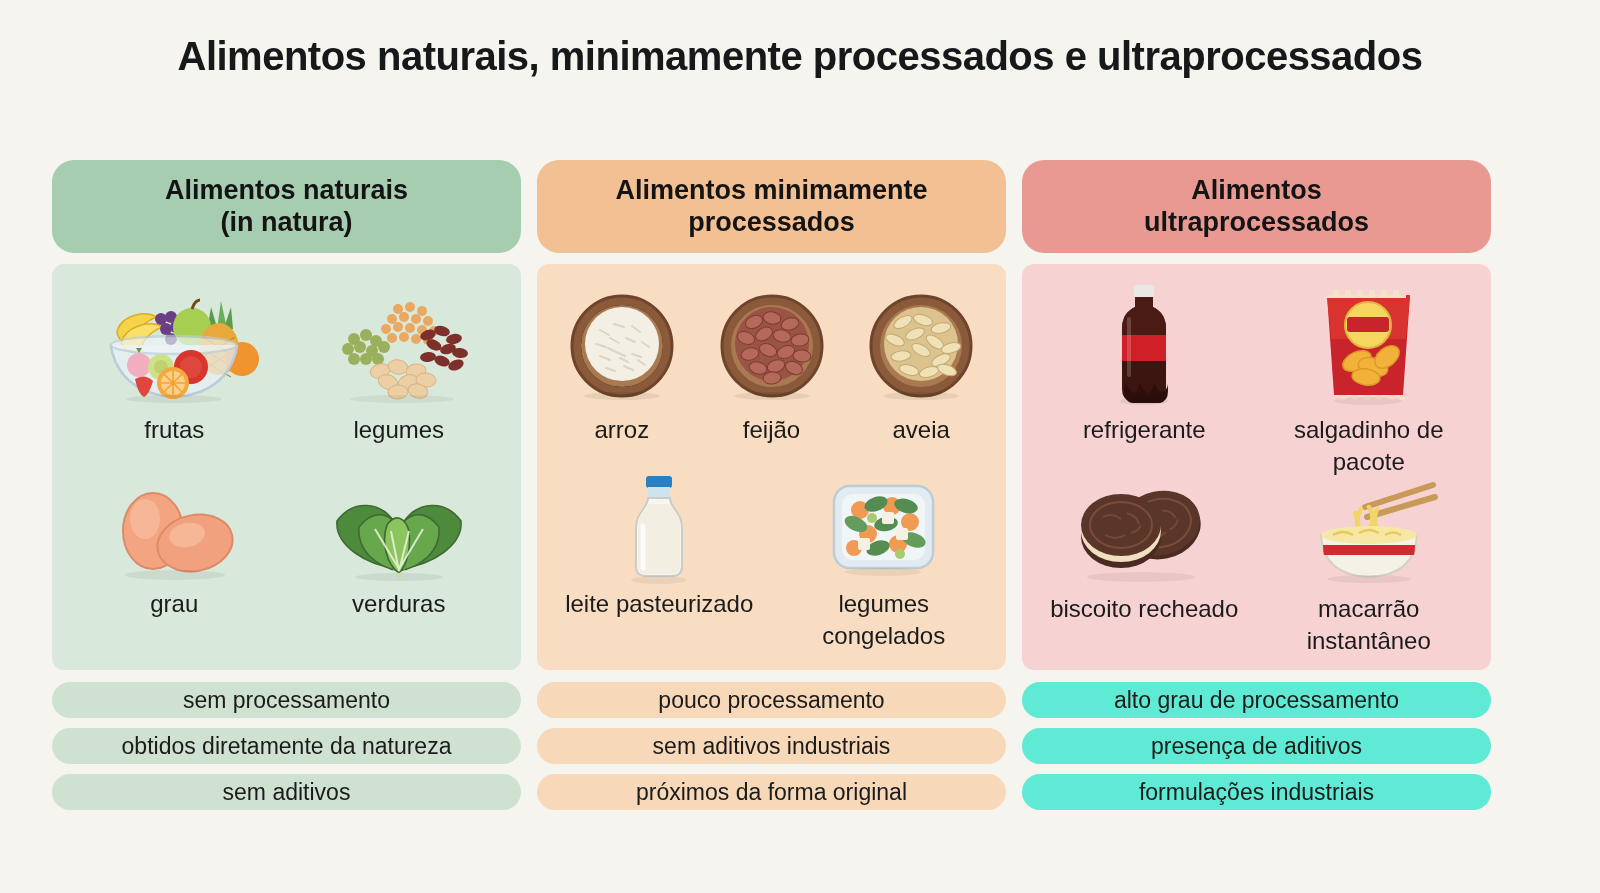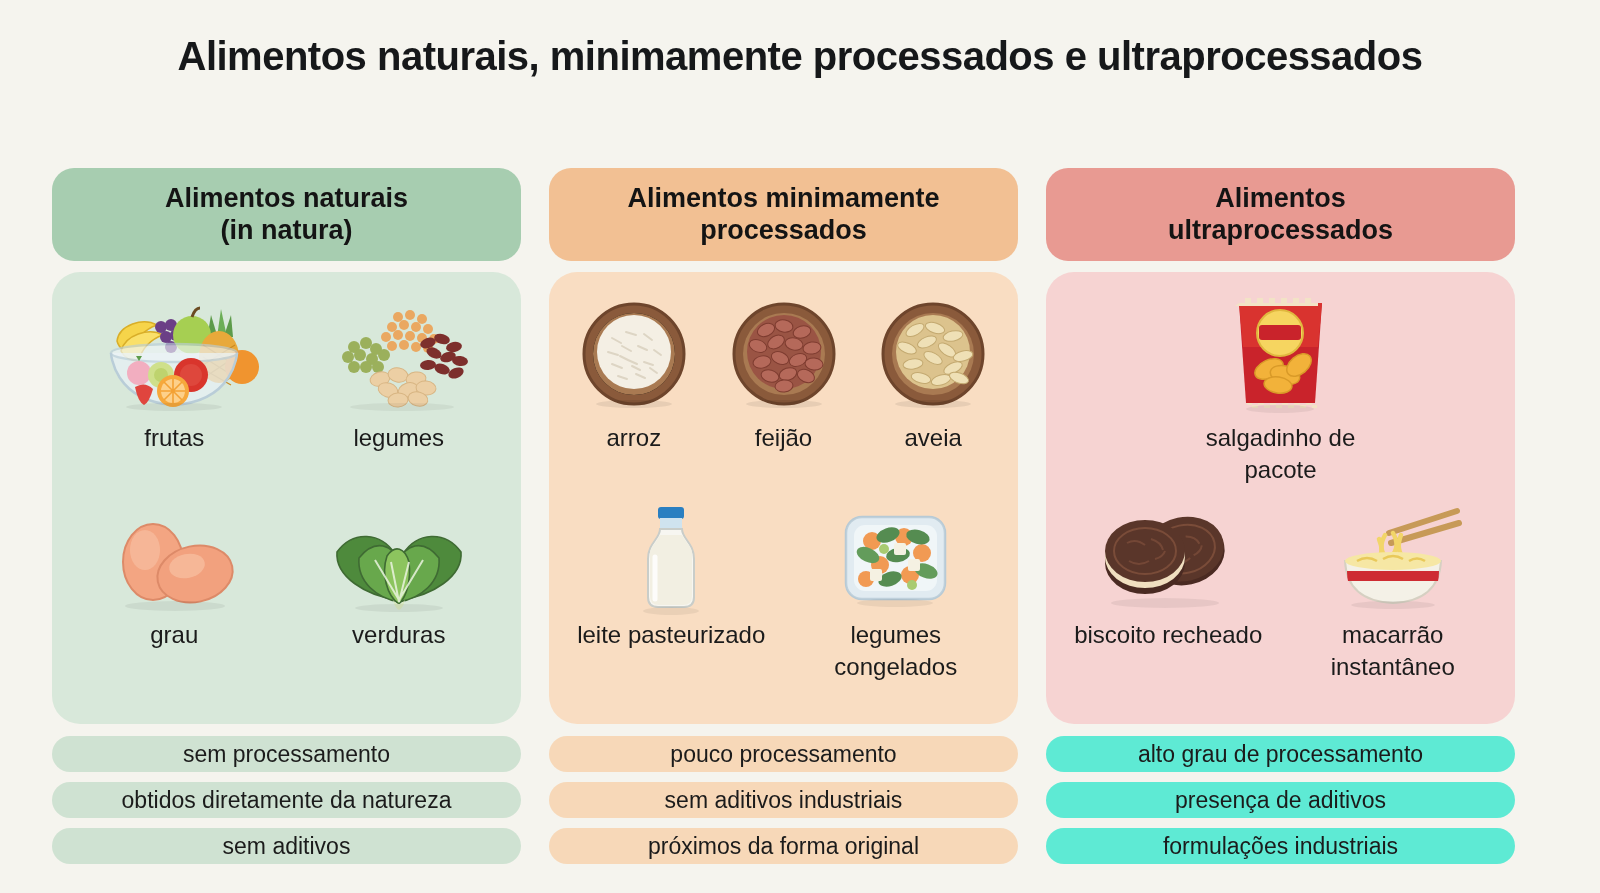--- a/index.html
+++ b/index.html
@@ -42,24 +42,24 @@
     font-size: 26px;
     font-weight: 400;
     color: #303335;
     line-height: 1.2;
   }
 
   
   .columns {
     position: absolute;
     left: 52px;
-    top: 168px;
+    top: 160px;
     width: 1464px;
     display: flex;
-    gap: 28px;
+    gap: 16px;
   }
   .column {
     width: 469px;
     display: flex;
     flex-direction: column;
   }
 
   .col-header {
     border-radius: 22px;
     height: 93px;
@@ -69,22 +69,22 @@
     text-align: center;
     font-size: 27px;
     font-weight: 700;
     line-height: 1.18;
     color: #141414;
     padding: 0 14px;
   }
 
   .col-body {
     margin-top: 11px;
-    border-radius: 28px;
-    height: 452px;
+    border-radius: 12px;
+    height: 406px;
     position: relative;
     padding: 18px 10px 8px;
     display: flex;
     flex-direction: column;
     justify-content: flex-start;
   }
 
   .item-row {
     display: flex;
     justify-content: space-around;
@@ -491,20 +491,34 @@
       <div class="col-header">
         <span>
           <span>Alimentos</span><br>
           <span>ultraprocessados</span>
         </span>
       </div>
 
       <div class="col-body">
 
         <div class="item-row two">
+          <div class="item">
+            <div class="art">
+              <svg width="80" height="126" viewBox="0 0 80 126">
+                <rect x="30" y="2" width="20" height="12" rx="2" fill="#e8e8e6"></rect>
+                <path d="M31 14 l0 10 q-13 6 -13 22 l0 60 q0 10 8 12 l28 0 q8 -2 8 -12 l0 -60 q0 -16 -13 -22 l0 -10 Z" fill="#3c1410"></path>
+                <path d="M31 14 l0 10 q-13 6 -13 22 l0 8 l44 0 l0 -8 q0 -16 -13 -22 l0 -10 Z" fill="#4a1b15"></path>
+                <rect x="18" y="52" width="44" height="26" fill="#cf2027"></rect>
+                <path d="M22 100 q4 10 10 10 q3 -6 4 -10 q4 10 8 10 q4 0 6 -10 q3 8 8 9 q6 -2 6 -9 l0 8 q0 10 -8 12 l-28 0 q-8 -2 -8 -12 Z" fill="#2c0f0c"></path>
+                <path d="M25 36 l0 56" stroke="#ffffff" stroke-width="4" opacity="0.18" stroke-linecap="round"></path>
+                <ellipse cx="40" cy="118" rx="24" ry="4" fill="#000" opacity="0.07"></ellipse>
+              </svg>
+            </div>
+            <div class="item-label">refrigerante</div>
+          </div>
 
           <div class="item">
             <div class="art">
               <svg width="115" height="122" viewBox="0 0 115 122">
                 <path d="M16 10 L99 10 L92 110 L23 110 Z" fill="#c9232b"></path>
                 <path d="M16 10 L99 10 L95 54 L20 54 Z" fill="#d9332f"></path>
                 <g fill="#f2e3c6">
                   <path d="M16 10 l6 0 l0 -5 l6 0 l0 5 l6 0 l0 -5 l6 0 l0 5 l6 0 l0 -5 l6 0 l0 5 l6 0 l0 -5 l6 0 l0 5 l6 0 l0 -5 l6 0 l0 5 l6 0 l0 -5 l6 0 l0 5 l7 0 l0 3 l-83 0 z"></path>
                   <path d="M23 110 l6 0 l0 5 l6 0 l0 -5 l6 0 l0 5 l6 0 l0 -5 l6 0 l0 5 l6 0 l0 -5 l6 0 l0 5 l6 0 l0 -5 l6 0 l0 5 l6 0 l0 -5 l6 0 l0 5 l5 0 l0 -3 l-69 0 z"></path>
                 </g>

